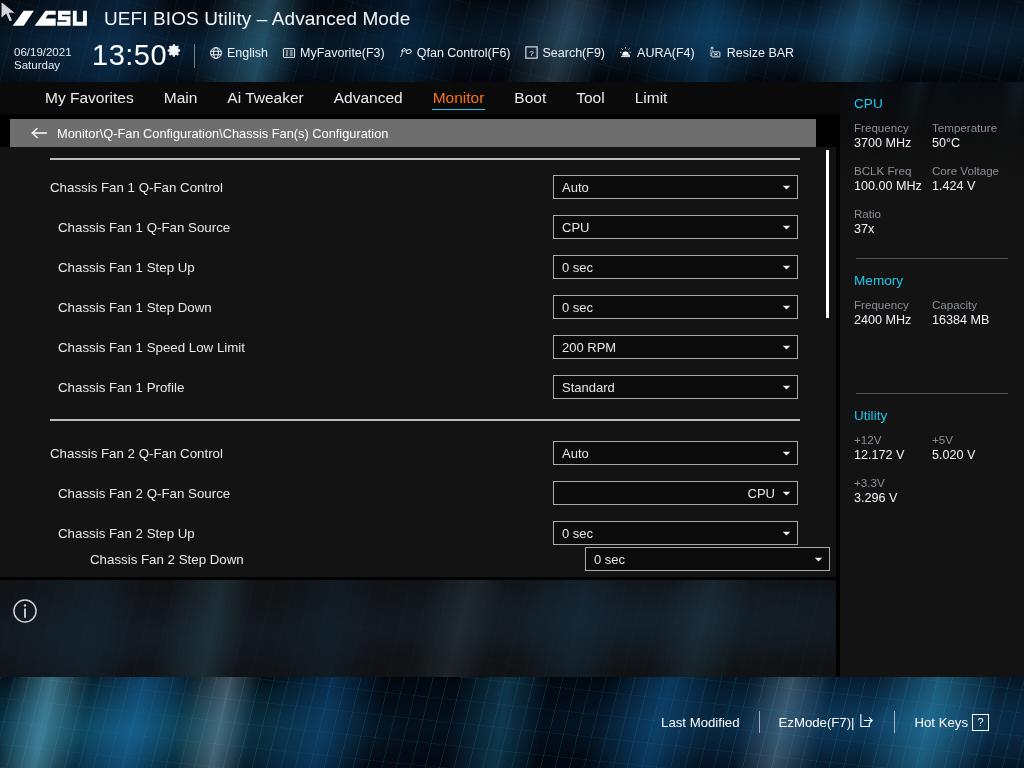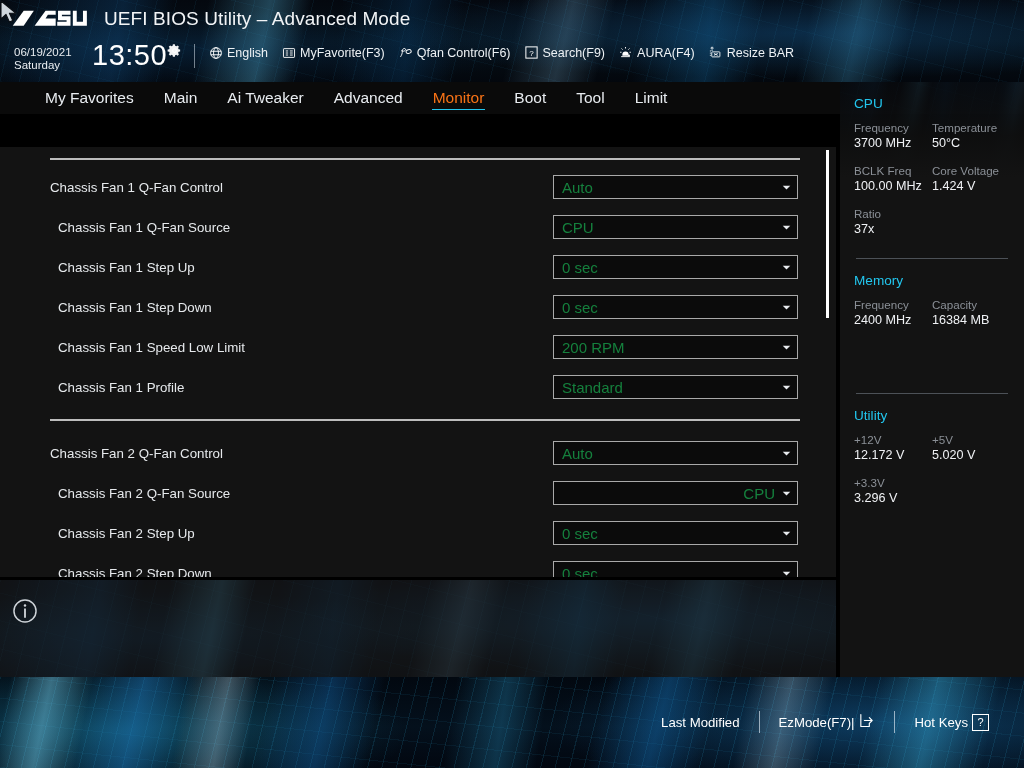--- a/index.html
+++ b/index.html
@@ -133,21 +133,21 @@
   .row-label.lvl0 { left: 50px; }
   .row-label.lvl1 { left: 58px; }
 
   .dd {
     position: absolute; left: 553px; top: 50%; transform: translateY(-50%);
     width: 245px; height: 24px;
     border: 1px solid #a9a9a9; background: #0b0b0b;
     display: flex; align-items: center; cursor: pointer;
   }
   .dd-val {
-    font-size: 15px; color: #15803d; padding-left: 8px; white-space: nowrap;
+    font-size: 13px; color: #e5e5e5; padding-left: 8px; white-space: nowrap;
     flex: 1 1 auto; overflow: hidden;
   }
   .dd-caret {
     width: 22px; flex: 0 0 auto; display: flex; align-items: center; justify-content: center;
   }
   .dd-caret svg { display: block; }
 
   
   #vscroll-track {
     position: absolute; left: 826px; top: 147px; width: 4px; height: 430px;
@@ -348,20 +348,29 @@
         <div class="navtab">Main</div>
         <div class="navtab">Ai Tweaker</div>
         <div class="navtab">Advanced</div>
         <div class="navtab active">Monitor</div>
         <div class="navtab">Boot</div>
         <div class="navtab">Tool</div>
         <div class="navtab">Limit</div>
       </div>
   </div>
 
+  <div id="breadcrumb">
+    <span class="back-arrow">
+      <svg viewBox="0 0 24 18" width="18" height="14" fill="none" stroke="#ffffff" stroke-width="1.8" stroke-linecap="round" stroke-linejoin="round">
+        <path d="M22 9H3"></path>
+          <path d="M9.5 3L3 9l6.5 6"></path>
+      </svg>
+    </span>
+    <span class="bc-text">Monitor\Q-Fan Configuration\Chassis Fan(s) Configuration</span>
+  </div>
 
   <div id="content">
     <div id="content-scroll">
       <div class="top-rule"></div>
     <div class="row" style="top: 20px;">
           <div class="row-label lvl0">Chassis Fan 1 Q-Fan Control</div>
           <div class="dd">
             <div class="dd-val">Auto</div>
             <div class="dd-caret">
               <svg viewBox="0 0 16 16" width="11" height="11">
@@ -452,21 +461,21 @@
           <div class="row-label lvl1">Chassis Fan 2 Step Up</div>
           <div class="dd">
             <div class="dd-val">0 sec</div>
             <div class="dd-caret">
               <svg viewBox="0 0 16 16" width="11" height="11">
                 <path d="M2.5 5.5 L13.5 5.5 L8 11 Z" fill="#e9ecef"></path>
               </svg>
             </div>
           </div>
         </div>
-        <div class="row" style="top: 406px;">
+        <div class="row" style="top: 392px; margin-left: 32px;">
           <div class="row-label lvl1">Chassis Fan 2 Step Down</div>
           <div class="dd">
             <div class="dd-val">0 sec</div>
             <div class="dd-caret">
               <svg viewBox="0 0 16 16" width="11" height="11">
                 <path d="M2.5 5.5 L13.5 5.5 L8 11 Z" fill="#e9ecef"></path>
               </svg>
             </div>
           </div>
         </div>

